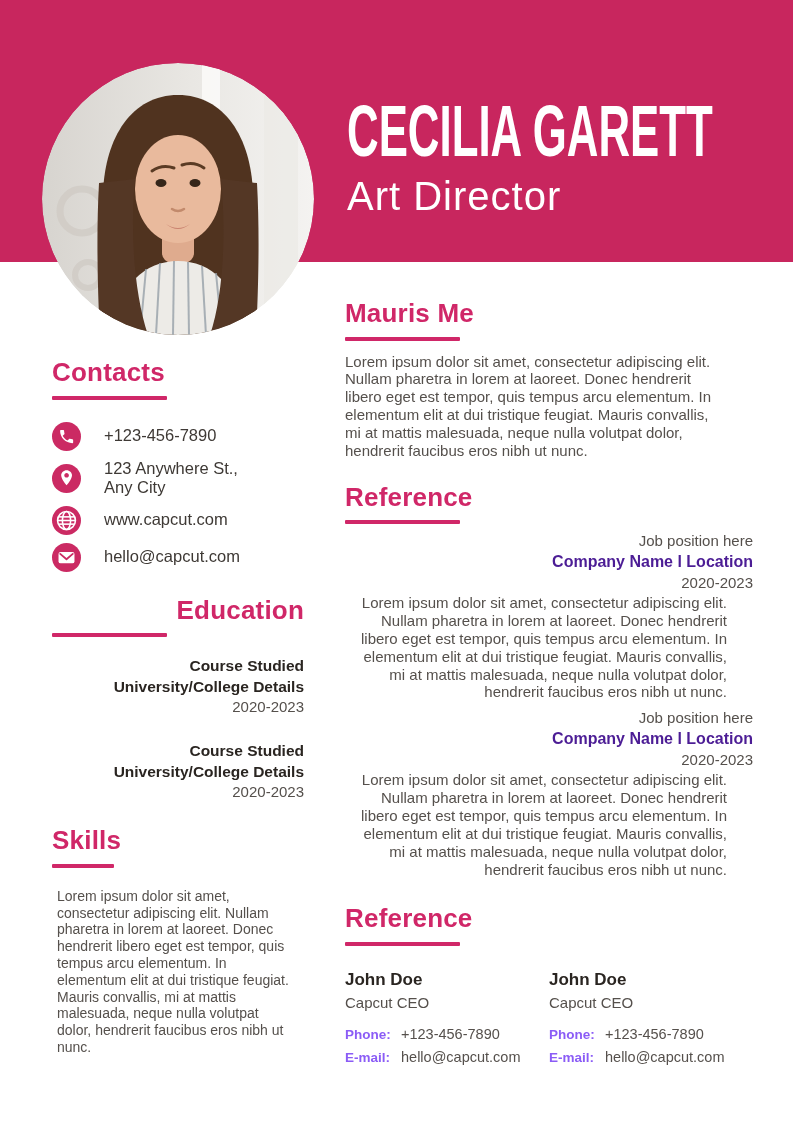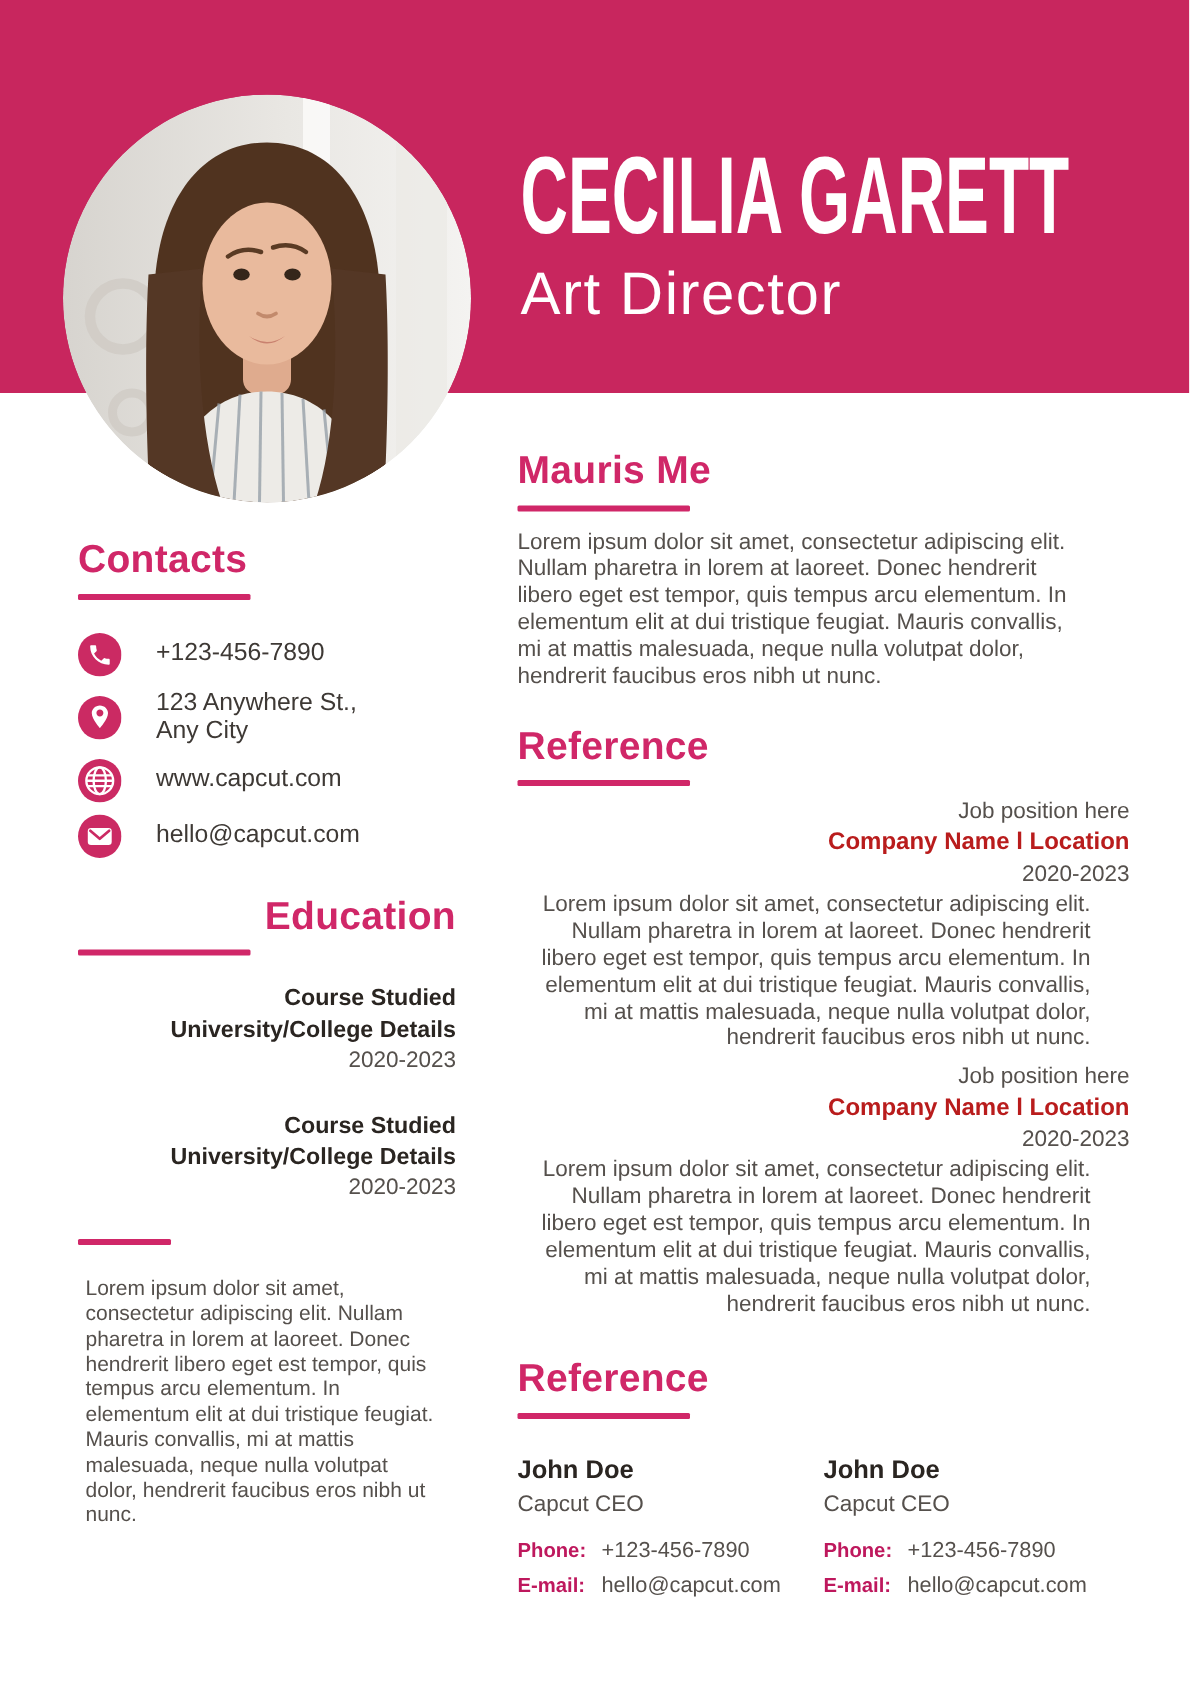--- a/index.html
+++ b/index.html
@@ -45,32 +45,32 @@
   .skills-sec .rule { width:62px; }
   .skills-body { margin:20px 0 0; padding-left:5px; width:238px; font-size:14px; line-height:1.2; color:#55504C; }
 
   
   .main { position:absolute; left:345px; top:299px; width:408px; }
   .body-p { margin:12px 0 0; width:382px; font-size:15px; line-height:1.19; color:#55504C; }
 
   .exp-sec { margin-top:23px; }
   .job { margin-top:8px;text-align:right; }
   .job-pos { font-size:15px; color:#55504C; }
-  .job-co { font-size:16px; font-weight:700; color:#b91c1c; margin-top:4px; }
+  .job-co { font-size:16px; font-weight:700; color:#4c1d95; margin-top:4px; }
   .job-yr { font-size:15px; color:#55504C; margin-top:3px; }
   .job .body-p { margin-top:3px; }
 
   .ref-sec { margin-top:26px; }
   .ref-row { display:flex; margin-top:24px; }
   .ref-person { width:208px; }
   .ref-name { font-size:17px; font-weight:700; color:#2A2521; }
   .ref-role { font-size:15px; color:#55504C; margin-top:4px; }
   .ref-details { margin-top:15px; }
   .ref-line { display:flex; align-items:baseline; margin-top:7px; }
-  .ref-label { font-weight:700; font-size:13.5px; color:#be185d; width:56px; flex:0 0 56px; }
+  .ref-label { font-weight:700; font-size:13.5px; color:#8b5cf6; width:56px; flex:0 0 56px; }
   .ref-value { font-size:14.5px; color:#55504C; white-space:nowrap; }
 </style>
 </head>
 <body>
 
 <div class="page">
 
   <div class="banner"></div>
   <div class="header-text">
     <div class="person-name">CECILIA GARETT</div>
@@ -196,20 +196,21 @@
       </div>
 
       <div class="edu-entry">
         <div class="edu-bold">Course Studied</div>
         <div class="edu-bold">University/College Details</div>
         <div class="edu-years">2020-2023</div>
       </div>
     </section>
 
     <section class="skills-sec">
+      <h2 class="sec-h">Skills</h2>
       <div class="rule"></div>
       <p class="skills-body">Lorem ipsum dolor sit amet, consectetur adipiscing elit. Nullam pharetra in lorem at laoreet. Donec hendrerit libero eget est tempor, quis tempus arcu elementum. In elementum elit at dui tristique feugiat. Mauris convallis, mi at mattis malesuada, neque nulla volutpat dolor, hendrerit faucibus eros nibh ut nunc.</p>
     </section>
 
   </aside>
 
   <main class="main">
 
     <section>
       <h2 class="sec-h">Mauris Me</h2>

